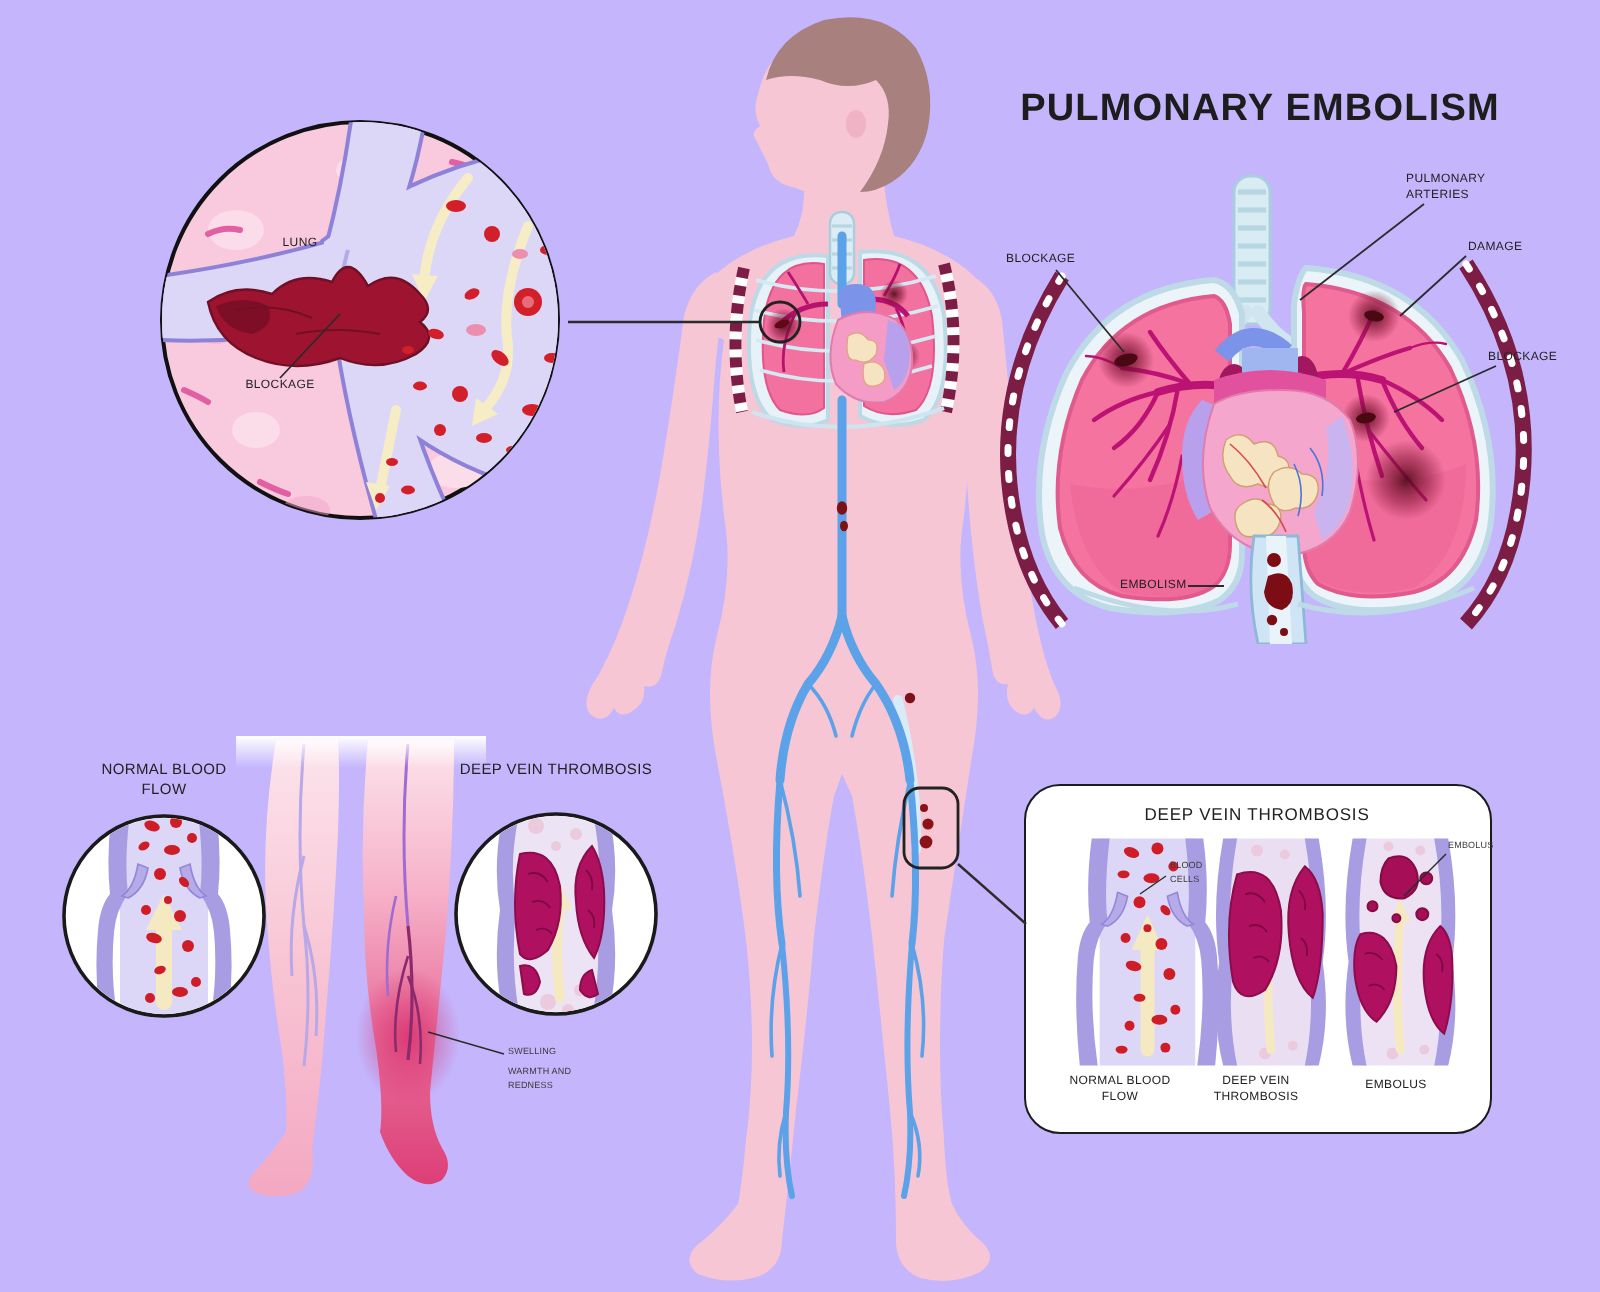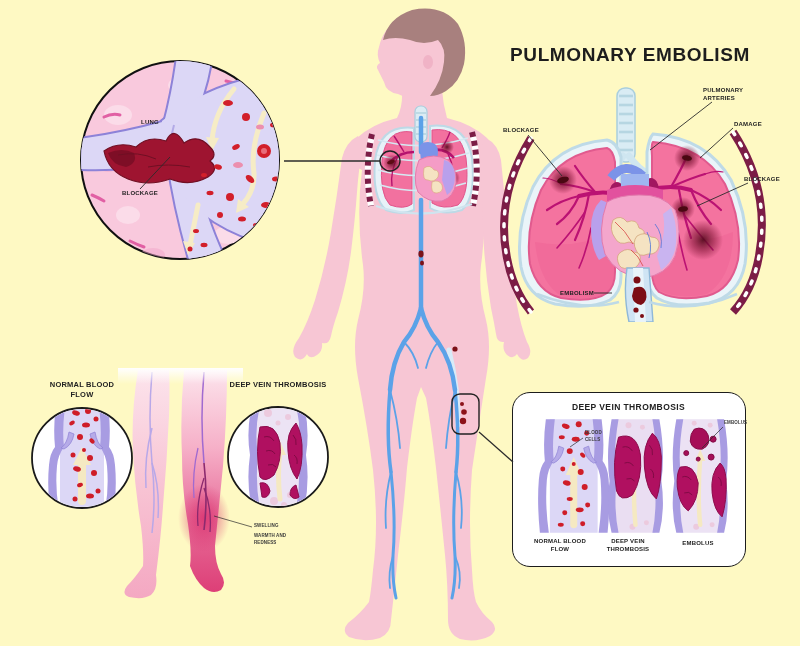--- a/index.html
+++ b/index.html
@@ -1,22 +1,22 @@
 <!DOCTYPE html>
 <html><head>
 <meta charset="utf-8">
 <style>
   html,body{margin:0;padding:0;background:#fff;}
   #canvas{
-    position:relative;width:800px;height:646px;background:#fef9c3;
+    position:relative;width:800px;height:646px;background:#c4b5fd;
     overflow:hidden;font-family:"Liberation Sans",sans-serif;
   }
   #canvas svg{position:absolute;}
   .lbl{
-    position:absolute;font-family:"Liberation Sans",sans-serif;font-weight:bold;
+    position:absolute;font-family:"Liberation Sans",sans-serif;font-weight:normal;
     color:#222;text-align:center;z-index:10;text-transform:uppercase;
   }
   .lbl-xs{font-size:6px;line-height:1.35;letter-spacing:.2px;}
   .lbl-sm{font-size:7.5px;line-height:1.3;letter-spacing:.2px;}
   .lbl-tiny{font-size:4.5px;line-height:1.5;color:#3a3a3a;letter-spacing:.1px;}
   .left{text-align:left;}
   #title{font-size:19px;letter-spacing:.6px;color:#1d1d1d;font-weight:bold;}
   #dvt-box{
     position:absolute;left:512px;top:392px;width:232px;height:173px;
     border:1.5px solid #1c1c1c;border-radius:18px;background:#fff;z-index:4;

